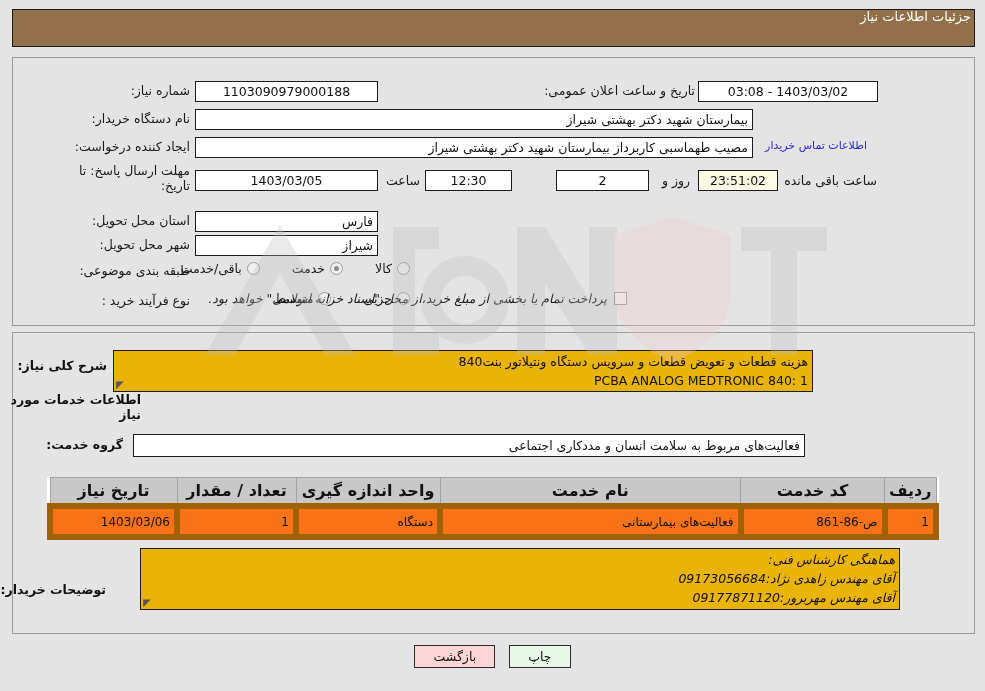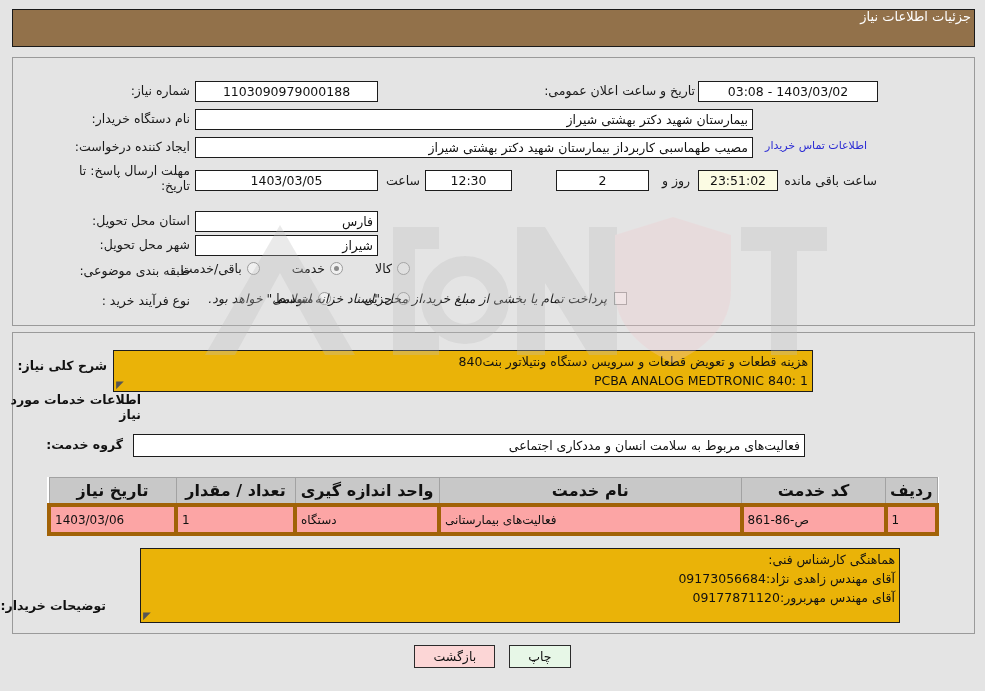--- a/index.html
+++ b/index.html
@@ -140,26 +140,26 @@
     background: #c8c8c8;
     border: 1px solid #a2a2a2;
     color: #111;
     font-weight: bold;
     font-size: 16px;
     height: 25px;
     padding: 0 4px;
     white-space: nowrap;
   }
   table.grid td {
-    background: #fca5a5;
-    border: 4px solid #a16207;
+    background: #f97316;
+    border: 6px solid #a16207;
     color: #111;
     height: 25px;
     padding: 0 4px;
-    text-align: left;
+    text-align: right;
     white-space: nowrap;
   }
 
   
   .btnbar {
     position: absolute;
     top: 645px; left: 0; width: 985px;
     display: flex; justify-content: center; gap: 14px;
     direction: ltr;
   }
@@ -302,22 +302,22 @@
         <td>1</td>
         <td>ص-86-861</td>
         <td>فعالیت‌های بیمارستانی</td>
         <td>دستگاه</td>
         <td>1</td>
         <td>1403/03/06</td>
       </tr>
     </tbody>
   </table>
 
-  <div class="bold-lbl" style="position:absolute; top:582px; right:879px;margin-top:16px;">توضیحات خریدار:</div>
-  <div class="tarea" style="top:548px; right:85px; width:760px; height:75px;">
+  <div class="bold-lbl" style="position:absolute; top:582px; right:879px;">توضیحات خریدار:</div>
+  <div class="tarea" style="top:548px; right:85px; width:760px; height:62px;font-style:italic;">
     <div>هماهنگی کارشناس فنی:</div>
     <div>آقای مهندس زاهدی نژاد:09173056684</div>
     <div>آقای مهندس مهربرور:09177871120</div>
     <span class="resize-grip">◥</span>
   </div>
 
   <div class="btnbar">
     <button class="btn btn-back">بازگشت</button>
     <button class="btn btn-print">چاپ</button>
   </div>

